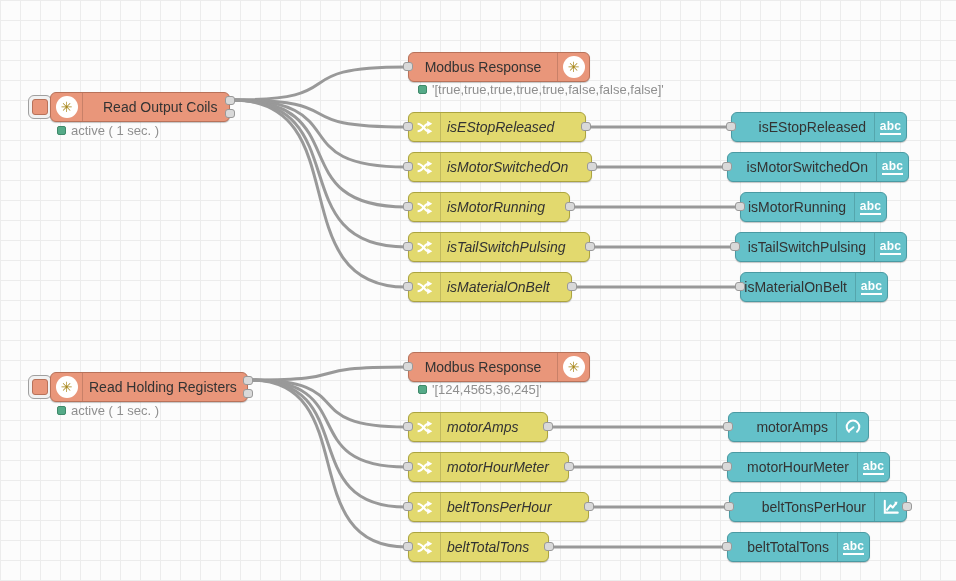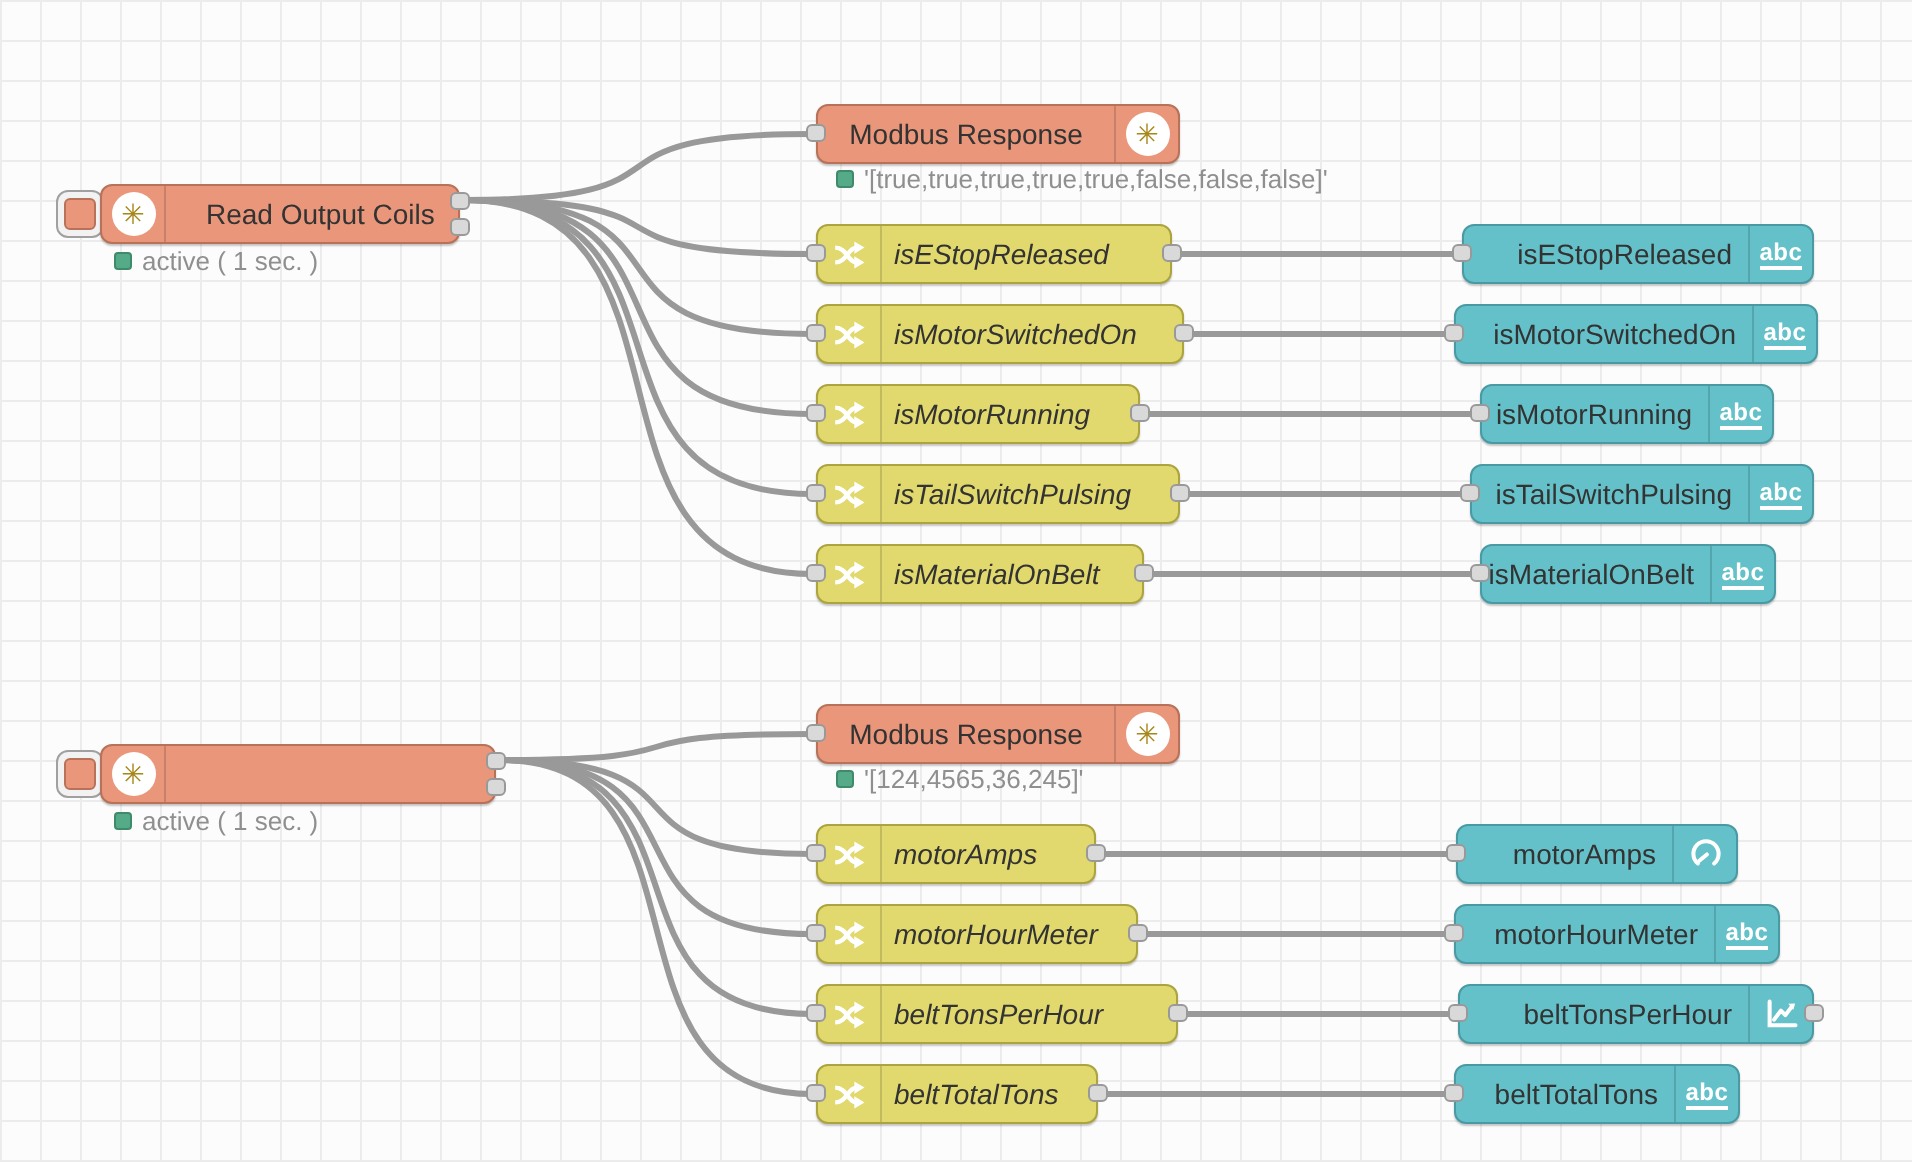--- a/index.html
+++ b/index.html
@@ -206,20 +206,21 @@
   </div>
   <div class="port" style="left:735px;top:282px;"></div>
 
   <div class="btn" style="left:28px;top:375px;">
     <div class="btn-inner"></div>
   </div>
   <div class="node salmon" style="left:50px;top:372px;width:198px;">
     <div class="strip-l">
       <div class="circ">✳</div>
     </div>
+    <span class="lbl" style="left:38px;">Read Holding Registers</span>
   </div>
   <div class="port" style="left:243px;top:376px;"></div>
   <div class="port" style="left:243px;top:389px;"></div>
   <div class="sdot" style="left:57px;top:406px;"></div>
   <div class="status" style="left:71px;top:404px;">active ( 1 sec. )</div>
 
   <div class="node salmon" style="left:408px;top:352px;width:182px;">
     <div class="strip-r">
       <div class="circ">✳</div>
     </div>

